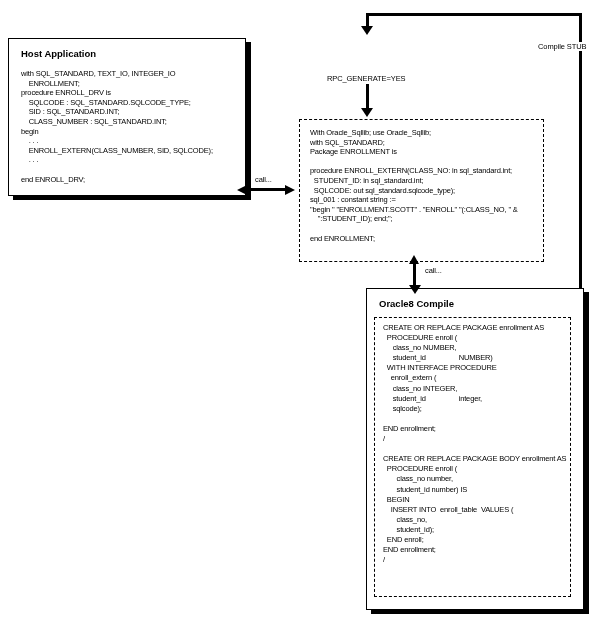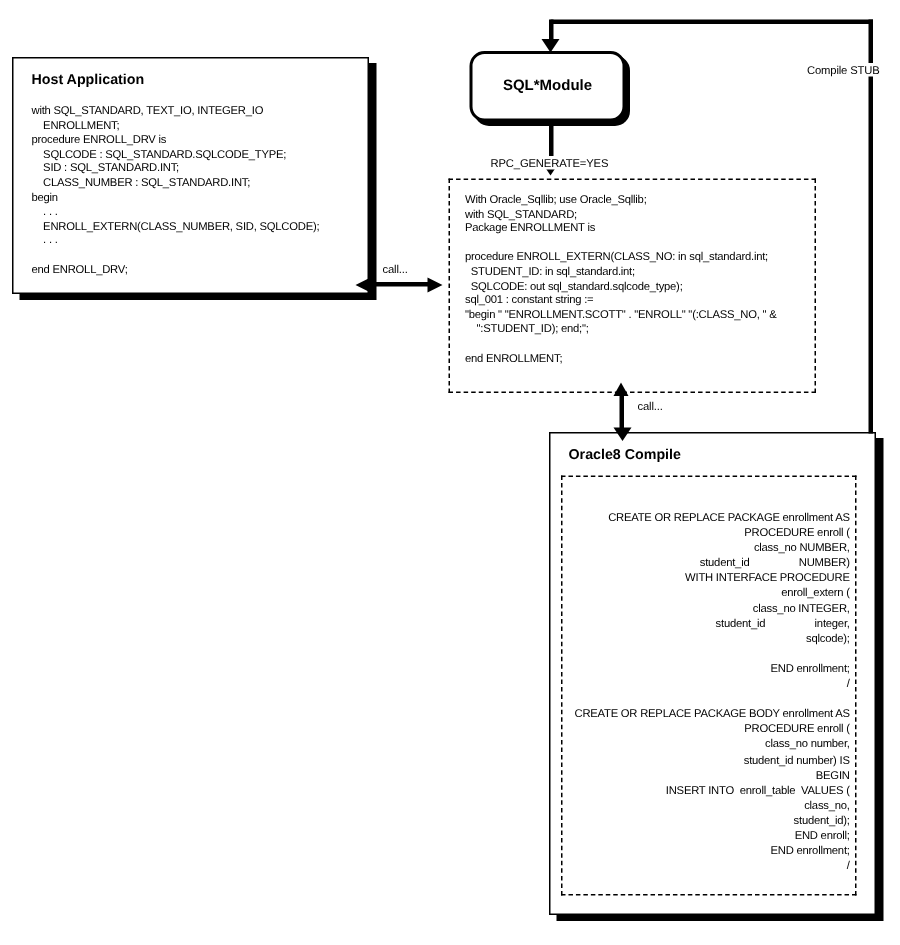--- a/index.html
+++ b/index.html
@@ -59,27 +59,24 @@
     SID : SQL_STANDARD.INT;
     CLASS_NUMBER : SQL_STANDARD.INT;
 begin
     . . .
     ENROLL_EXTERN(CLASS_NUMBER, SID, SQLCODE);
     . . .
 
 end ENROLL_DRV;</div>
   </div>
 
-  <div class="roundbox" style="left:313px;top:34px;width:104px;height:47px;">
-    <span class="round-title">SQL*Module</span>
-  </div>
 
   <div class="vline" style="left:366px;top:84px;width:3px;height:25px;"></div>
   <div class="arrow arr-down" style="left:361px;top:108px;"></div>
-  <div class="lbl" style="left:326px;top:104px;">RPC_GENERATE=YES</div>
+  <div class="lbl" style="left:326px;top:74px;">RPC_GENERATE=YES</div>
 
   <div class="dashedbox" style="left:299px;top:119px;width:245px;height:143px;">
     <div class="code" style="left:10px;top:8px;">With Oracle_Sqllib; use Oracle_Sqllib;
 with SQL_STANDARD;
 Package ENROLLMENT is
 
 procedure ENROLL_EXTERN(CLASS_NO: in sql_standard.int;
   STUDENT_ID: in sql_standard.int;
   SQLCODE: out sql_standard.sqlcode_type);
 sql_001 : constant string :=
@@ -95,21 +92,21 @@
   <div class="lbl" style="left:254px;top:175px;">call...</div>
 
   <div class="vline" style="left:413px;top:262px;width:3px;height:25px;"></div>
   <div class="arrow arr-up" style="left:409px;top:255px;"></div>
   <div class="arrow arr-down" style="left:408.5px;top:285px;"></div>
   <div class="lbl" style="left:424px;top:266px;">call...</div>
 
   <div class="box" style="left:366px;top:288px;width:218px;height:322px;">
     <div class="box-title">Oracle8 Compile</div>
     <div class="dashedbox" style="left:7px;top:28px;width:197px;height:280px;">
-      <div class="code" style="left:8px;top:22px;line-height:10.1px;text-align:right;">CREATE OR REPLACE PACKAGE enrollment AS
+      <div class="code" style="left:8px;top:5px;line-height:10.1px;">CREATE OR REPLACE PACKAGE enrollment AS
   PROCEDURE enroll (
      class_no NUMBER,
      student_id                 NUMBER)
   WITH INTERFACE PROCEDURE
     enroll_extern (
      class_no INTEGER,
      student_id                 integer,
      sqlcode);
 
 END enrollment;

